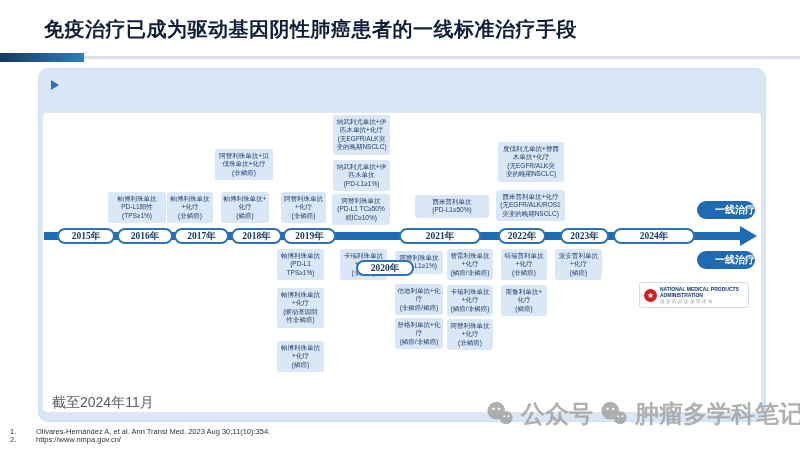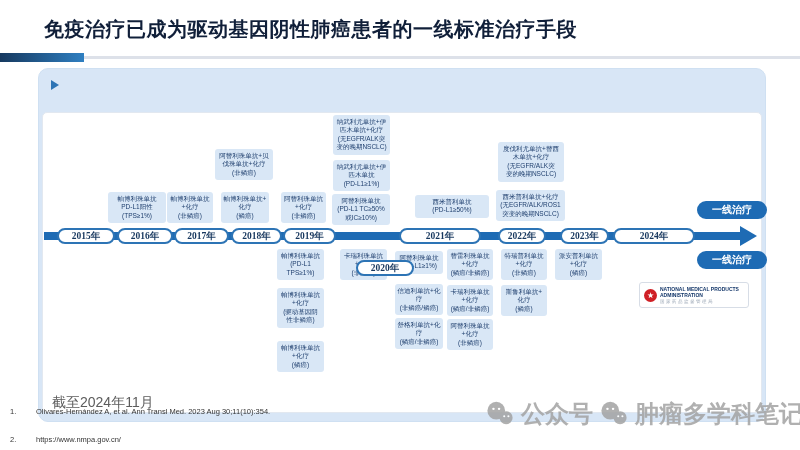--- a/index.html
+++ b/index.html
@@ -13,22 +13,22 @@
   .white-panel{left:42px;top:112px;width:718px;height:299px;background:#ffffff;border:1px solid #e2e8f0;border-radius:5px;}
   .bullet{left:51px;top:80px;width:0;height:0;border-left:8px solid #2d74b5;border-top:5px solid transparent;border-bottom:5px solid transparent;}
   .intro-text{left:64px;top:74px;width:696px;font-size:12px;line-height:16px;color:#16365c;font-weight:600;}
   .red{color:#c00000;}
   .tl-bar{left:44px;top:232px;width:699px;height:8px;background:#1e6bb4;z-index:1;}
   .tl-head{left:740px;top:226px;width:0;height:0;border-left:17px solid #1e6bb4;border-top:10px solid transparent;border-bottom:10px solid transparent;z-index:1;}
   .year{top:228px;height:16px;background:#fff;border:2px solid #2d74b5;border-radius:10px;color:#17375e;
         font-weight:bold;font-size:9.5px;line-height:12px;text-align:center;box-sizing:border-box;z-index:3;font-family:Liberation Serif, serif;}
   .dbox{background:#d9e7f6;color:#1f3f6e;font-size:6.5px;line-height:1.3;text-align:center;
         white-space:pre-line;border-radius:3px;padding:3px 1px;box-sizing:border-box;z-index:2;}
-  .badge{left:697px;width:70px;height:18px;background:#1e6bb4;border-radius:9px;color:#fff;
-         font-size:10px;font-weight:bold;text-align:center;line-height:18px;z-index:3;}
+  .badge{left:697px;width:58px;height:18px;background:#1e6bb4;border-radius:9px;color:#fff;
+         font-size:10px;font-weight:bold;text-align:right;line-height:18px;z-index:3;}
   .fda-logo{left:693px;top:157px;width:56px;height:38px;background:#fdfeff;border:2px solid #a9c0de;border-radius:8px;
             color:#1d4e9e;font-size:23px;font-weight:900;letter-spacing:-1px;text-align:center;line-height:34px;box-sizing:border-box;}
   .nmpa-logo{left:639px;top:282px;width:110px;height:26px;background:#fff;border:1px solid #d7dde6;border-radius:3px;
              display:flex;align-items:center;gap:3px;padding:0 4px;box-sizing:border-box;}
   .nmpa-emblem{width:13px;height:13px;border-radius:50%;background:#cf1f25;color:#fff;font-size:8px;line-height:13px;text-align:center;flex:0 0 auto;}
   .nmpa-lines{display:flex;flex-direction:column;justify-content:center;}
   .nmpa-l1{font-size:5px;font-weight:bold;color:#15386b;line-height:1.3;}
   .nmpa-l2{font-size:4.5px;color:#9aa6b5;letter-spacing:1.5px;line-height:1.3;}
   .asof{left:52px;top:394px;font-size:14px;color:#5c5c5c;}
   .ref-row{font-size:7.5px;color:#333;line-height:9px;}
@@ -145,21 +145,21 @@
   <div class="abs nmpa-logo">
     <div class="nmpa-emblem">★</div>
     <div class="nmpa-lines">
       <div class="nmpa-l1">NATIONAL MEDICAL PRODUCTS ADMINISTRATION</div>
       <div class="nmpa-l2">国家药品监督管理局</div>
     </div>
   </div>
 
   <div class="abs asof">截至2024年11月</div>
 
-  <div class="abs ref-row" style="left:10px;top:407px;">
+  <div class="abs ref-row" style="left:10px;top:427px;">
     <span class="ref-num">1.</span><span>Olivares-Hernández A, et al. Ann Transl Med. 2023 Aug 30;11(10):354.</span>
   </div>
   <div class="abs ref-row" style="left:10px;top:435px;">
     <span class="ref-num">2.</span><span>https://www.nmpa.gov.cn/</span>
   </div>
 
   <div class="abs watermark">
     <svg class="wicon" width="28" height="26" viewBox="0 0 30 27">
       <g fill="#a3a3a3">
         <circle cx="11" cy="10" r="9.5"></circle>

